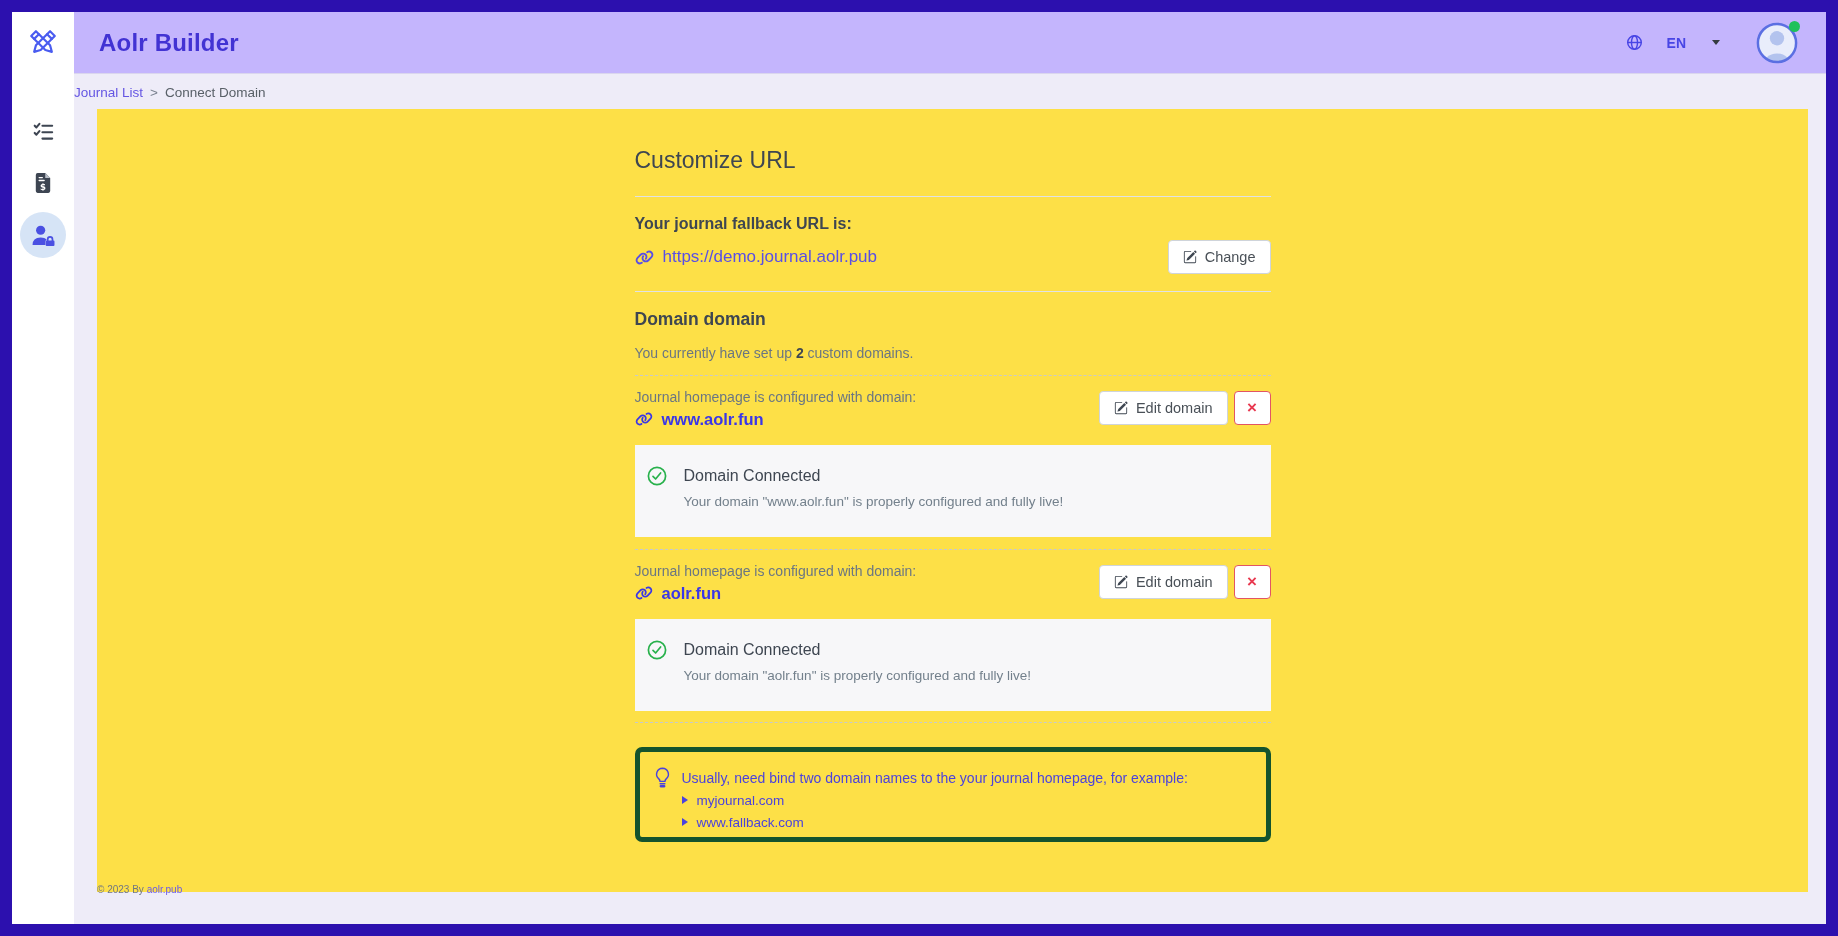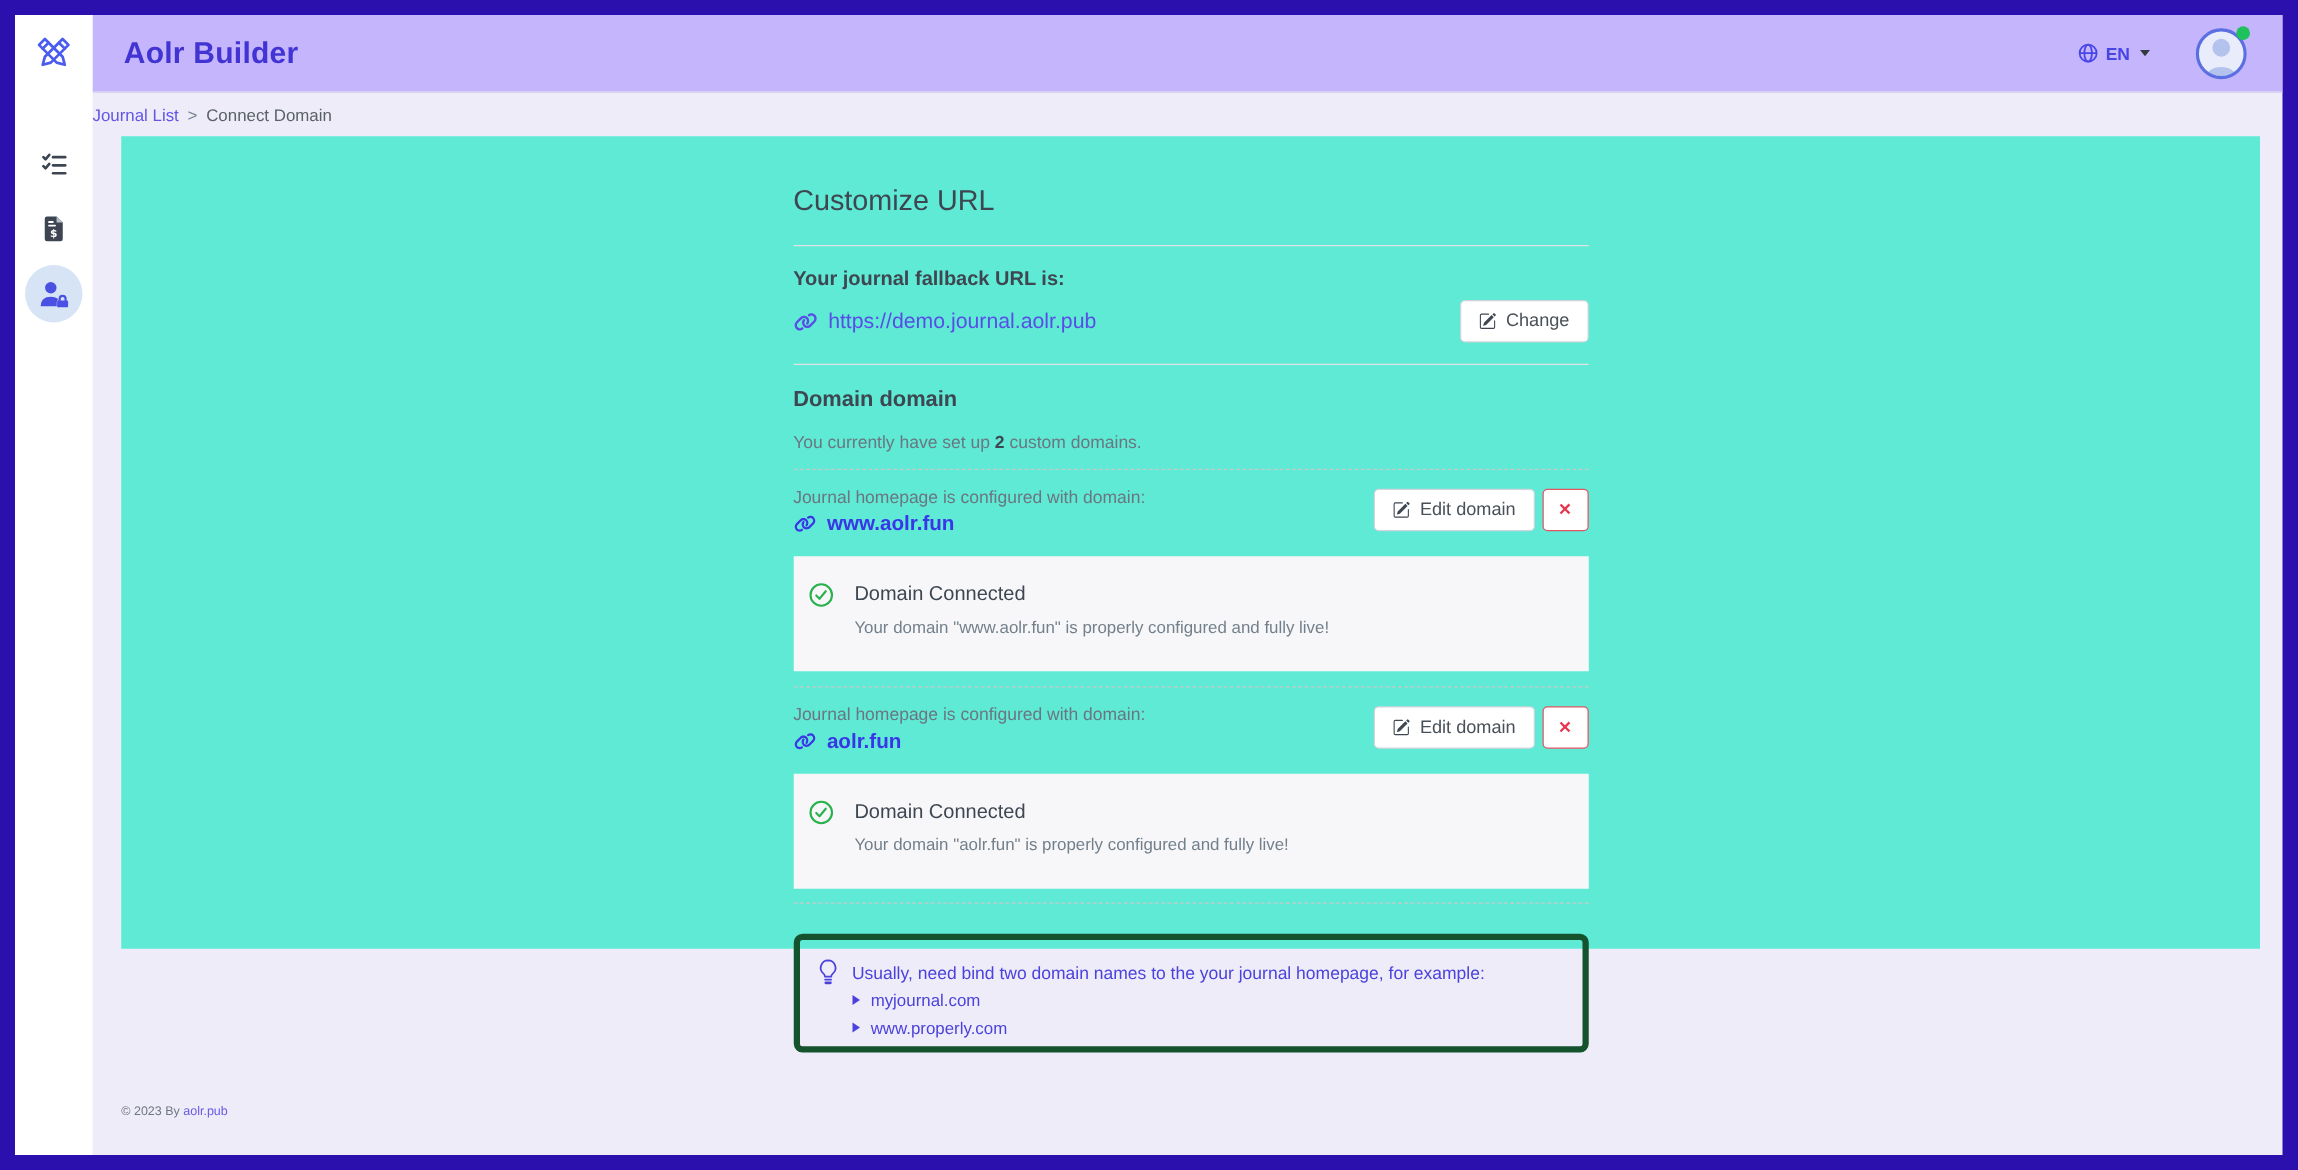--- a/index.html
+++ b/index.html
@@ -19,35 +19,35 @@
   .nav-item { width:46px; height:46px; border-radius:50%; display:flex; align-items:center; justify-content:center; cursor:pointer; }
   .nav-item svg { display:block; }
   .nav-item.active { background:#d6e4f6; }
 
   
   .topbar { position:absolute; left:62px; right:0; top:0; height:62px; background:#c4b5fd;
     border-bottom:1px solid #dad6ee; display:flex; align-items:center; justify-content:space-between;
     padding:0 28px 0 25px; z-index:2; }
   .app-title { font-size:24px; font-weight:bold; color:#4233d3; letter-spacing:.2px; }
   .topbar-right { display:flex; align-items:center; gap:36px; }
-  .lang { display:flex; align-items:center; gap:6px; color:#4845e5; font-size:14px; font-weight:600; cursor:pointer; }
+  .lang { display:flex; align-items:center; gap:24px; color:#4845e5; font-size:14px; font-weight:600; cursor:pointer; }
   .caret { width:0; height:0; border-left:4px solid transparent; border-right:4px solid transparent;
     border-top:5px solid #343a40; margin-left:2px; }
   .avatar-wrap { position:relative; width:42px; height:42px; cursor:pointer; }
   .status-dot { position:absolute; top:-1px; right:-2px; width:11px; height:11px; border-radius:50%; background:#1ec15b; }
 
   
   .breadcrumb { position:absolute; left:62px; top:63px; height:34px; right:0; display:flex; align-items:center;
     font-size:13.5px; gap:7px; }
   .bc-link { color:#6455e3; text-decoration:none; cursor:pointer; }
   .bc-sep { color:#7a8290; }
   .bc-cur { color:#596068; }
 
   
-  .panel { position:absolute; left:85px; top:97px; width:1711px; height:650px; background:#5eead4; }
+  .panel { position:absolute; left:85px; top:97px; width:1711px; height:783px; background:#fde047; }
   .content { width:636px; margin:0 auto; }
   .page-title { margin:36px 0 0; font-size:23px; font-weight:500; color:#3e4651; line-height:30px; }
   .divider { border-top:1px solid #e0e2e5; margin-top:21px; height:0; }
   .divider.d2 { margin-top:17px; }
   .dashed { border-top:1px dashed #c7c9cc; margin-top:10px; height:0; }
   .dashed.after-box { margin-top:12px; }
 
   .fb-label { margin-top:18px; font-size:16px; font-weight:700; color:#3e4651; }
   .fb-row { margin-top:7px; display:flex; justify-content:space-between; align-items:center; }
   .link-line { display:flex; align-items:center; gap:9px; color:#584ee6; font-size:17px; }
@@ -298,21 +298,21 @@
             <path d="M7.1 20.2h3.8" stroke="#4b42dd" stroke-width="2.4" stroke-linecap="round" fill="none"></path>
           </svg>
           <div>
             <div class="tip-text">Usually, need bind two domain names to the your journal homepage, for example:</div>
             <div class="tip-item">
               <i class="tri"></i>
               <span>myjournal.com</span>
             </div>
             <div class="tip-item">
               <i class="tri"></i>
-              <span>www.properly.com</span>
+              <span>www.fallback.com</span>
             </div>
           </div>
         </div>
 
       </div>
     </main>
 
     <footer class="page-footer">
       <span>© 2023 By </span><a>aolr.pub</a>
     </footer>

